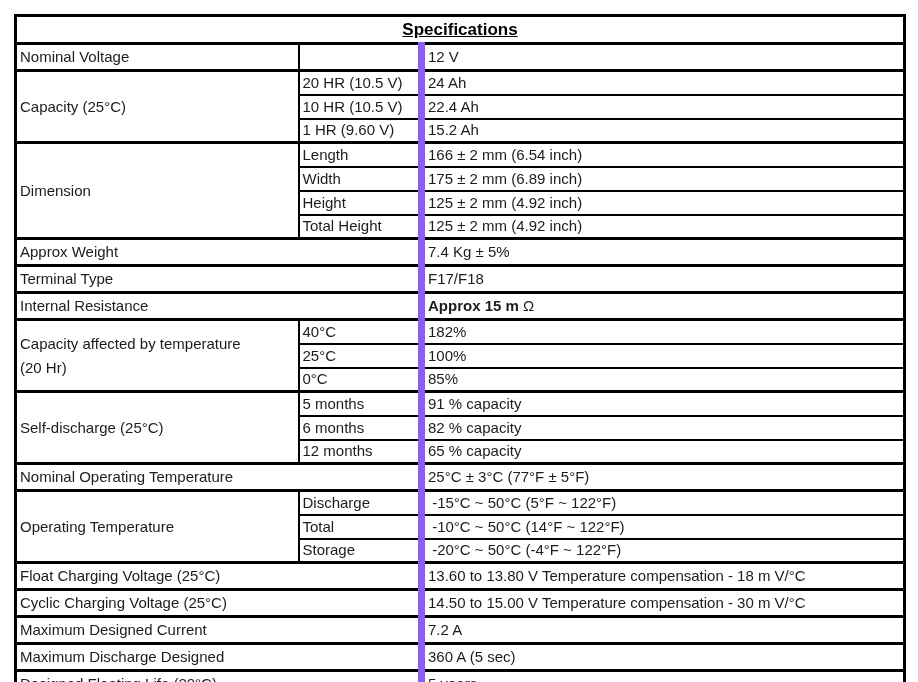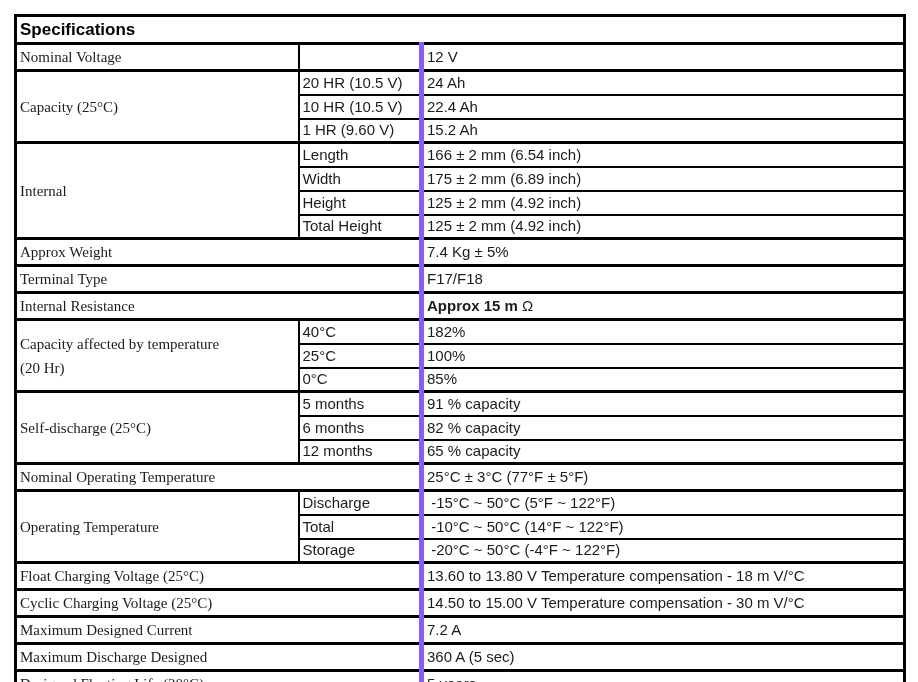--- a/index.html
+++ b/index.html
@@ -31,28 +31,29 @@
     vertical-align: middle;
     white-space: pre-wrap;
     overflow: hidden;
     text-align: left;
     font-weight: normal;
   }
   tr.title-row th {
     font-weight: bold;
     font-size: 17px;
     color: #000;
-    text-align: left;
+    text-align: center;
     border-bottom: 3px solid #000;
     height: 25px;
     white-space: nowrap;
+    text-decoration: underline;
   }
-  td.label { line-height: 24px; font-family: Liberation Serif, serif; }
+  td.label { line-height: 24px; }
   td.sub, td.value { line-height: 20px; }
-  td.value { border-left: 5px solid #8b5cf6; }
+  td.value { border-left: 7px solid #8b5cf6; }
   td.group-start { border-top: 3px solid #000; }
   td .b { font-weight: bold; margin-top: 18px; }
   td .reg { font-weight: normal; }
 </style>
 </head>
 <body>
 
 <div class="page">
   <table class="spec-table">
     <colgroup>
@@ -78,21 +79,21 @@
         </tr>
         <tr>
           <td class="sub">10 HR (10.5 V)</td>
           <td class="value">22.4 Ah</td>
         </tr>
         <tr>
           <td class="sub">1 HR (9.60 V)</td>
           <td class="value">15.2 Ah</td>
         </tr>
         <tr>
-          <td class="label group-start" rowspan="4">Internal</td>
+          <td class="label group-start" rowspan="4">Dimension</td>
           <td class="sub group-start">Length</td>
           <td class="value group-start">166 ± 2 mm (6.54 inch)</td>
         </tr>
         <tr>
           <td class="sub">Width</td>
           <td class="value">175 ± 2 mm (6.89 inch)</td>
         </tr>
         <tr>
           <td class="sub">Height</td>
           <td class="value">125 ± 2 mm (4.92 inch)</td>

